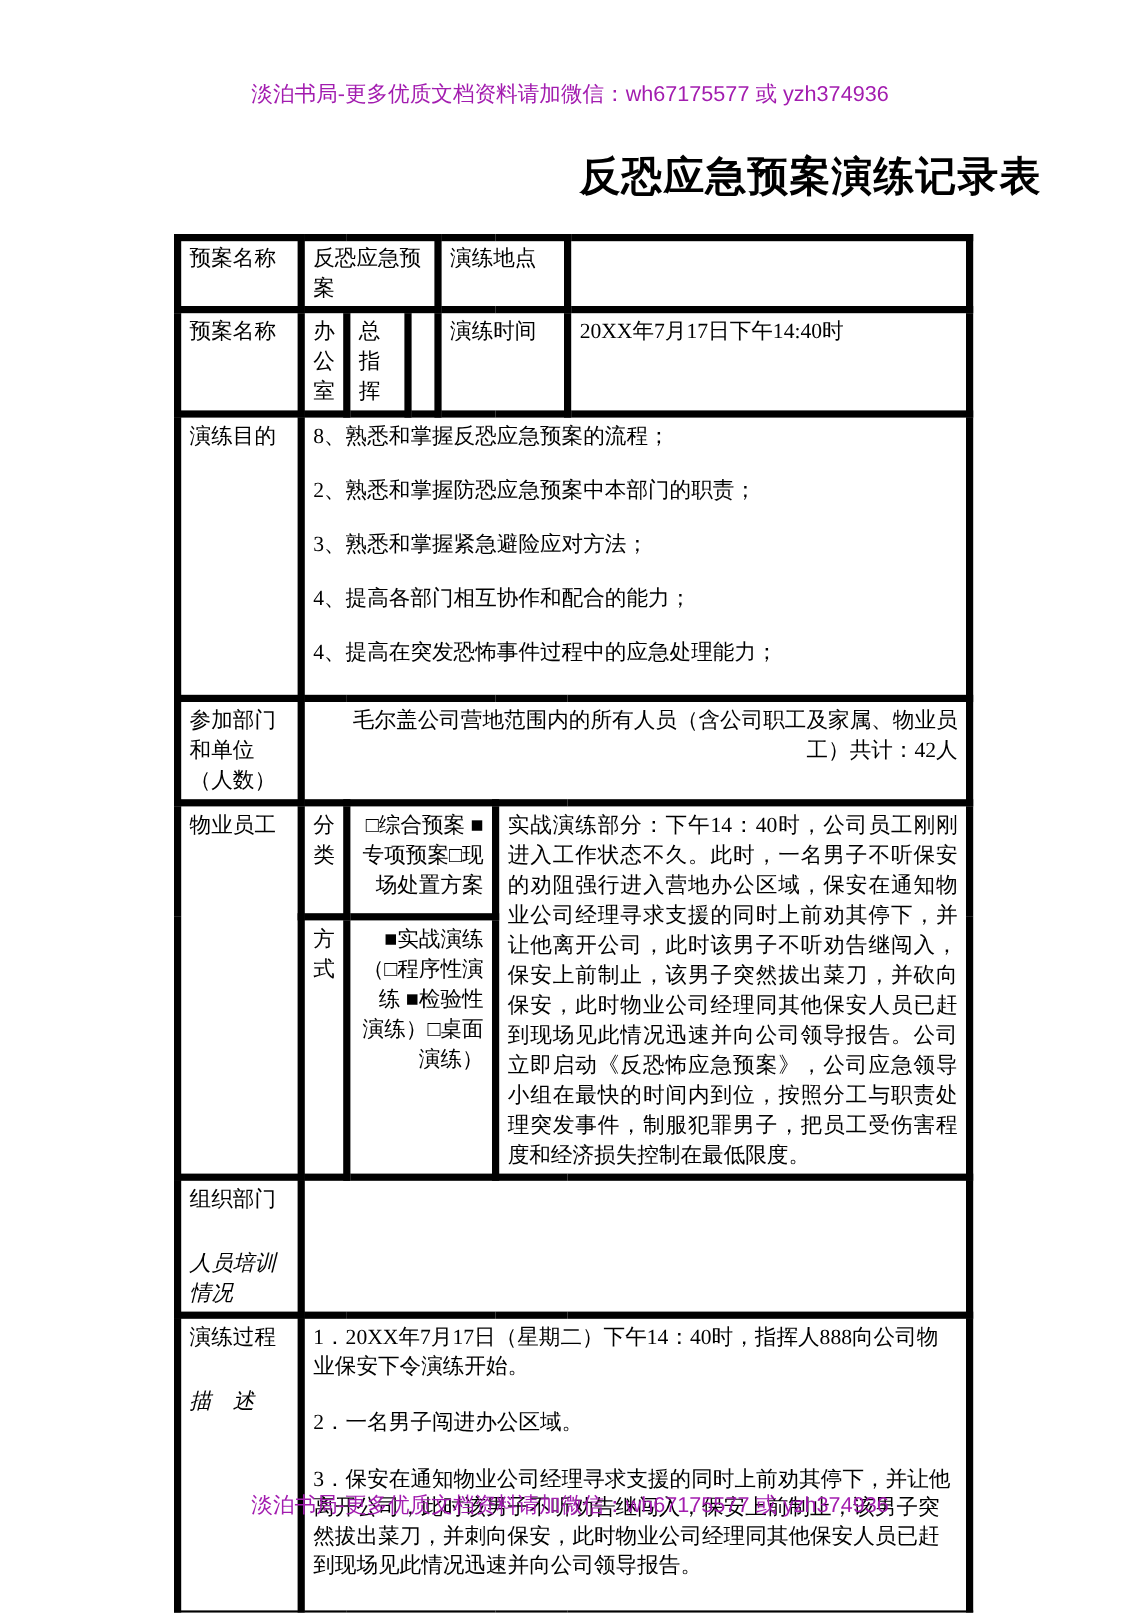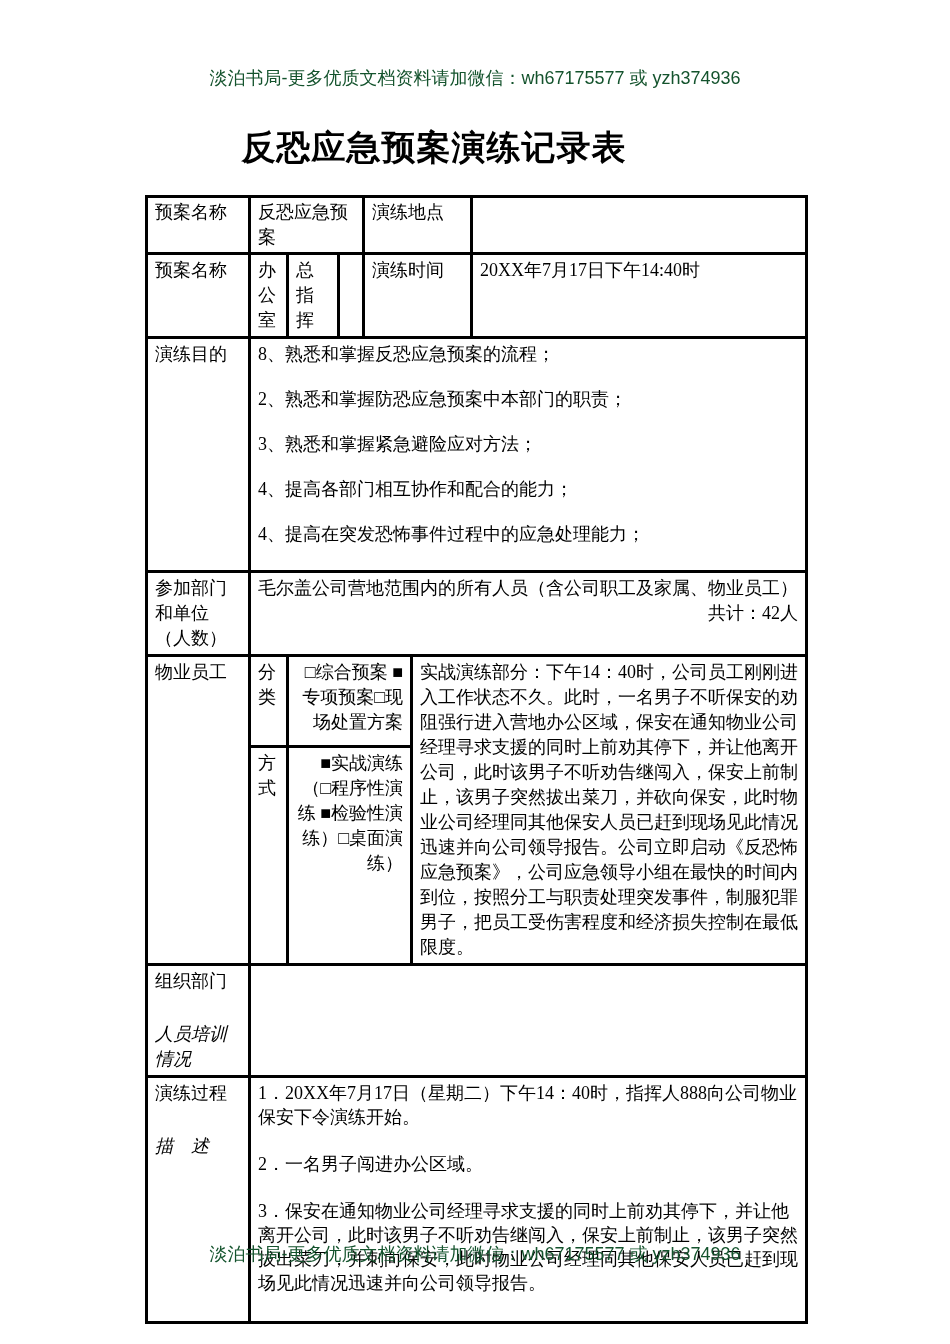--- a/index.html
+++ b/index.html
@@ -8,38 +8,38 @@
     width:950px;height:1344px;
     background:#fff;
     overflow:hidden;
     font-family:"Liberation Serif","DejaVu Serif",serif;
     color:#000;
   }
   .promo{
     position:absolute;left:0;width:950px;
     text-align:center;
     font-family:"Liberation Sans","DejaVu Sans",sans-serif;
-    font-size:18px;line-height:24px;color:#14532d;
+    font-size:18px;line-height:24px;color:#a21caf;
   }
   .promo.top{top:66px;}
   .promo.bottom{top:1242px;}
   .doc-title{
     position:absolute;left:0;top:128px;width:868px;
-    text-align:center;
+    text-align:right;
     font-size:34px;font-weight:bold;letter-spacing:1px;
     line-height:40px;
   }
   table.record{
     position:absolute;left:145px;top:195px;
     width:660px;
     border-collapse:collapse;
     table-layout:fixed;
   }
   table.record td{
-    border:3px solid #000000;
+    border:6px solid #000000;
     vertical-align:top;
     padding:3px 7px;
     font-size:18px;
     line-height:25px;
     overflow:hidden;
     word-break:normal;
   }
   td.label{padding-left:7px;}
   tr.r1 td{padding-top:2px;padding-bottom:2px;}
   td.purpose p{margin:0 0 21px 0;line-height:24px;}

